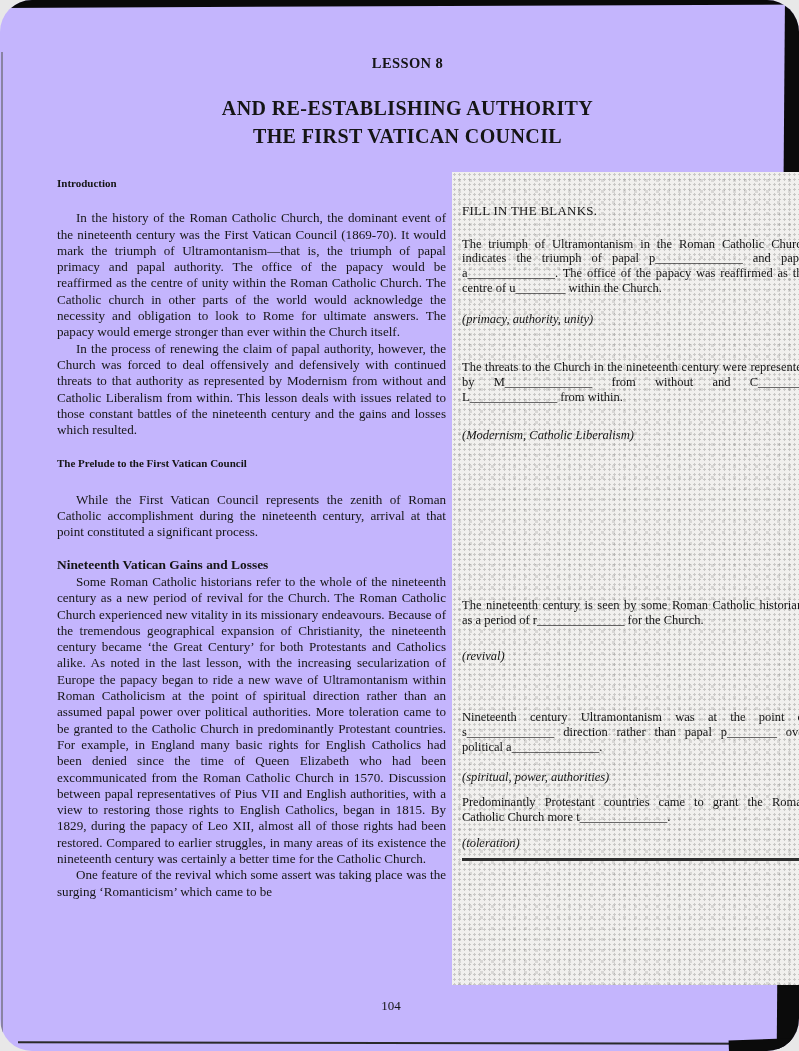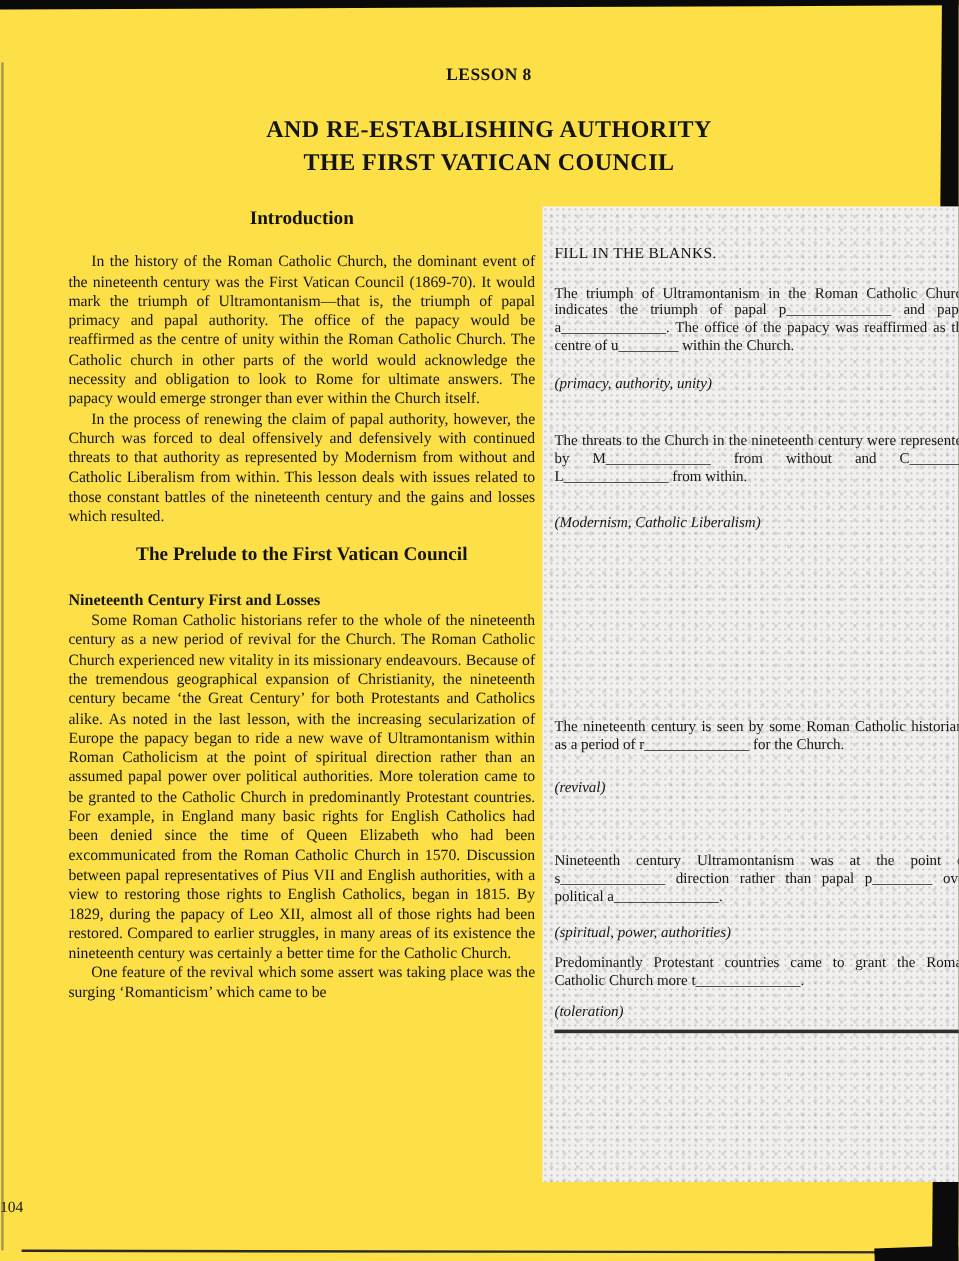--- a/index.html
+++ b/index.html
@@ -1,22 +1,23 @@
 <!DOCTYPE html>
 <html><head>
 <meta charset="utf-8">
 <style>
   html,body{margin:0;padding:0;background:#e8e8e8;}
   .page{
     position:relative;
     width:799px;height:1051px;
-    background:#fde047;
+    background:#c4b5fd;
     overflow:hidden;
     font-family:"Liberation Serif", serif;
     color:#151515;
+    border-radius:32px;
   }
   
   .scan-top{
     position:absolute;left:-8px;top:-3px;width:820px;height:11px;
     background:#090909;transform:rotate(-0.25deg);transform-origin:left top;
   }
   .scan-right{
     position:absolute;top:-4px;right:-8px;width:22px;height:1065px;
     background:#0b0b0b;transform:rotate(0.45deg);transform-origin:top right;
   }
@@ -31,21 +32,21 @@
   .scan-corner{
     position:absolute;right:0;bottom:0;width:70px;height:13px;
     background:#0b0b0b;transform:rotate(-2deg);transform-origin:bottom right;
   }
   
   .header{position:absolute;left:45px;top:55px;width:725px;text-align:center;}
   .lesson-label{font-weight:bold;font-size:14.5px;letter-spacing:.4px;}
   .main-title{margin-top:22px;font-weight:bold;font-size:20px;line-height:28px;letter-spacing:.4px;}
   
   .left-col{position:absolute;left:57px;top:175px;width:389px;font-size:13.1px;line-height:16.3px;text-align:justify;}
-  .col-heading{text-align:center;font-weight:bold;font-size:16px;margin:0 0 19px 0;}
+  .col-heading{font-weight:bold;font-size:11px;margin:0 0 19px 0;}
   .left-col p{margin:0;text-indent:19px;}
   .prelude-heading{margin:17px 0 20px 0;}
   .sub-heading{font-weight:bold;font-size:13.4px;margin:16px 0 1px 0;text-align:left;}
   
   .fill-box{
     position:absolute;left:452px;top:172px;width:366px;height:813px;
     box-sizing:border-box;padding:0 10px;
     background-color:#f1f0ee;
     background-image:
       radial-gradient(circle, rgba(40,40,40,.20) 1px, transparent 1.25px),
@@ -57,21 +58,21 @@
   .fib-heading{margin-top:32px;font-size:12.9px;letter-spacing:.3px;}
   .exercise-text{margin:0;}
   .exercise-answers{margin:0;font-style:italic;}
   .ex1-text{margin-top:18px;}  .ex1-ans{margin-top:16px;}
   .ex2-text{margin-top:34px;}  .ex2-ans{margin-top:24px;}
   .ex3-text{margin-top:155px;} .ex3-ans{margin-top:22px;}
   .ex4-text{margin-top:46px;}  .ex4-ans{margin-top:16px;}
   .ex5-text{margin-top:10px;}  .ex5-ans{margin-top:12px;}
   .fib-rule{margin-top:7px;height:3px;background:#2f2f2f;border:none;}
   
-  .page-number{position:absolute;left:0;top:998px;width:782px;font-size:13px;}
+  .page-number{position:absolute;left:0;top:998px;width:782px;text-align:center;font-size:13px;}
 </style>
 </head>
 <body>
 
 <div class="page">
 
   <div class="scan-top"></div>
   <div class="scan-right"></div>
   <div class="scan-left-line"></div>
   <div class="scan-bottom-line"></div>
@@ -83,21 +84,22 @@
       <div>AND RE-ESTABLISHING AUTHORITY</div>
       <div>THE FIRST VATICAN COUNCIL</div>
     </div>
   </div>
 
   <div class="left-col">
     <div class="col-heading">Introduction</div>
     <p>In the history of the Roman Catholic Church, the dominant event of the nineteenth century was the First Vatican Council (1869-70). It would mark the triumph of Ultramontanism—that is, the triumph of papal primacy and papal authority. The office of the papacy would be reaffirmed as the centre of unity within the Roman Catholic Church. The Catholic church in other parts of the world would acknowledge the necessity and obligation to look to Rome for ultimate answers. The papacy would emerge stronger than ever within the Church itself.</p>
     <p>In the process of renewing the claim of papal authority, however, the Church was forced to deal offensively and defensively with continued threats to that authority as represented by Modernism from without and Catholic Liberalism from within. This lesson deals with issues related to those constant battles of the nineteenth century and the gains and losses which resulted.</p>
     <div class="col-heading prelude-heading">The Prelude to the First Vatican Council</div>
-    <div class="sub-heading">Nineteenth Century First and Losses</div>
+    <p>While the First Vatican Council represents the zenith of Roman Catholic accomplishment during the nineteenth century, arrival at that point constituted a significant process.</p>
+    <div class="sub-heading">Nineteenth Vatican Gains and Losses</div>
     <p>Some Roman Catholic historians refer to the whole of the nineteenth century as a new period of revival for the Church. The Roman Catholic Church experienced new vitality in its missionary endeavours. Because of the tremendous geographical expansion of Christianity, the nineteenth century became ‘the Great Century’ for both Protestants and Catholics alike. As noted in the last lesson, with the increasing secularization of Europe the papacy began to ride a new wave of Ultramontanism within Roman Catholicism at the point of spiritual direction rather than an assumed papal power over political authorities. More toleration came to be granted to the Catholic Church in predominantly Protestant countries. For example, in England many basic rights for English Catholics had been denied since the time of Queen Elizabeth who had been excommunicated from the Roman Catholic Church in 1570. Discussion between papal representatives of Pius VII and English authorities, with a view to restoring those rights to English Catholics, began in 1815. By 1829, during the papacy of Leo XII, almost all of those rights had been restored. Compared to earlier struggles, in many areas of its existence the nineteenth century was certainly a better time for the Catholic Church.</p>
     <p>One feature of the revival which some assert was taking place was the surging ‘Romanticism’ which came to be</p>
   </div>
 
   <div class="fill-box">
     <div class="fib-heading">FILL IN THE BLANKS.</div>
 
     <p class="exercise-text ex1-text">The triumph of Ultramontanism in the Roman Catholic Church indicates the triumph of papal p______________ and papal a______________. The office of the papacy was reaffirmed as the centre of u________ within the Church.</p>
     <p class="exercise-answers ex1-ans">(primacy, authority, unity)</p>
 

